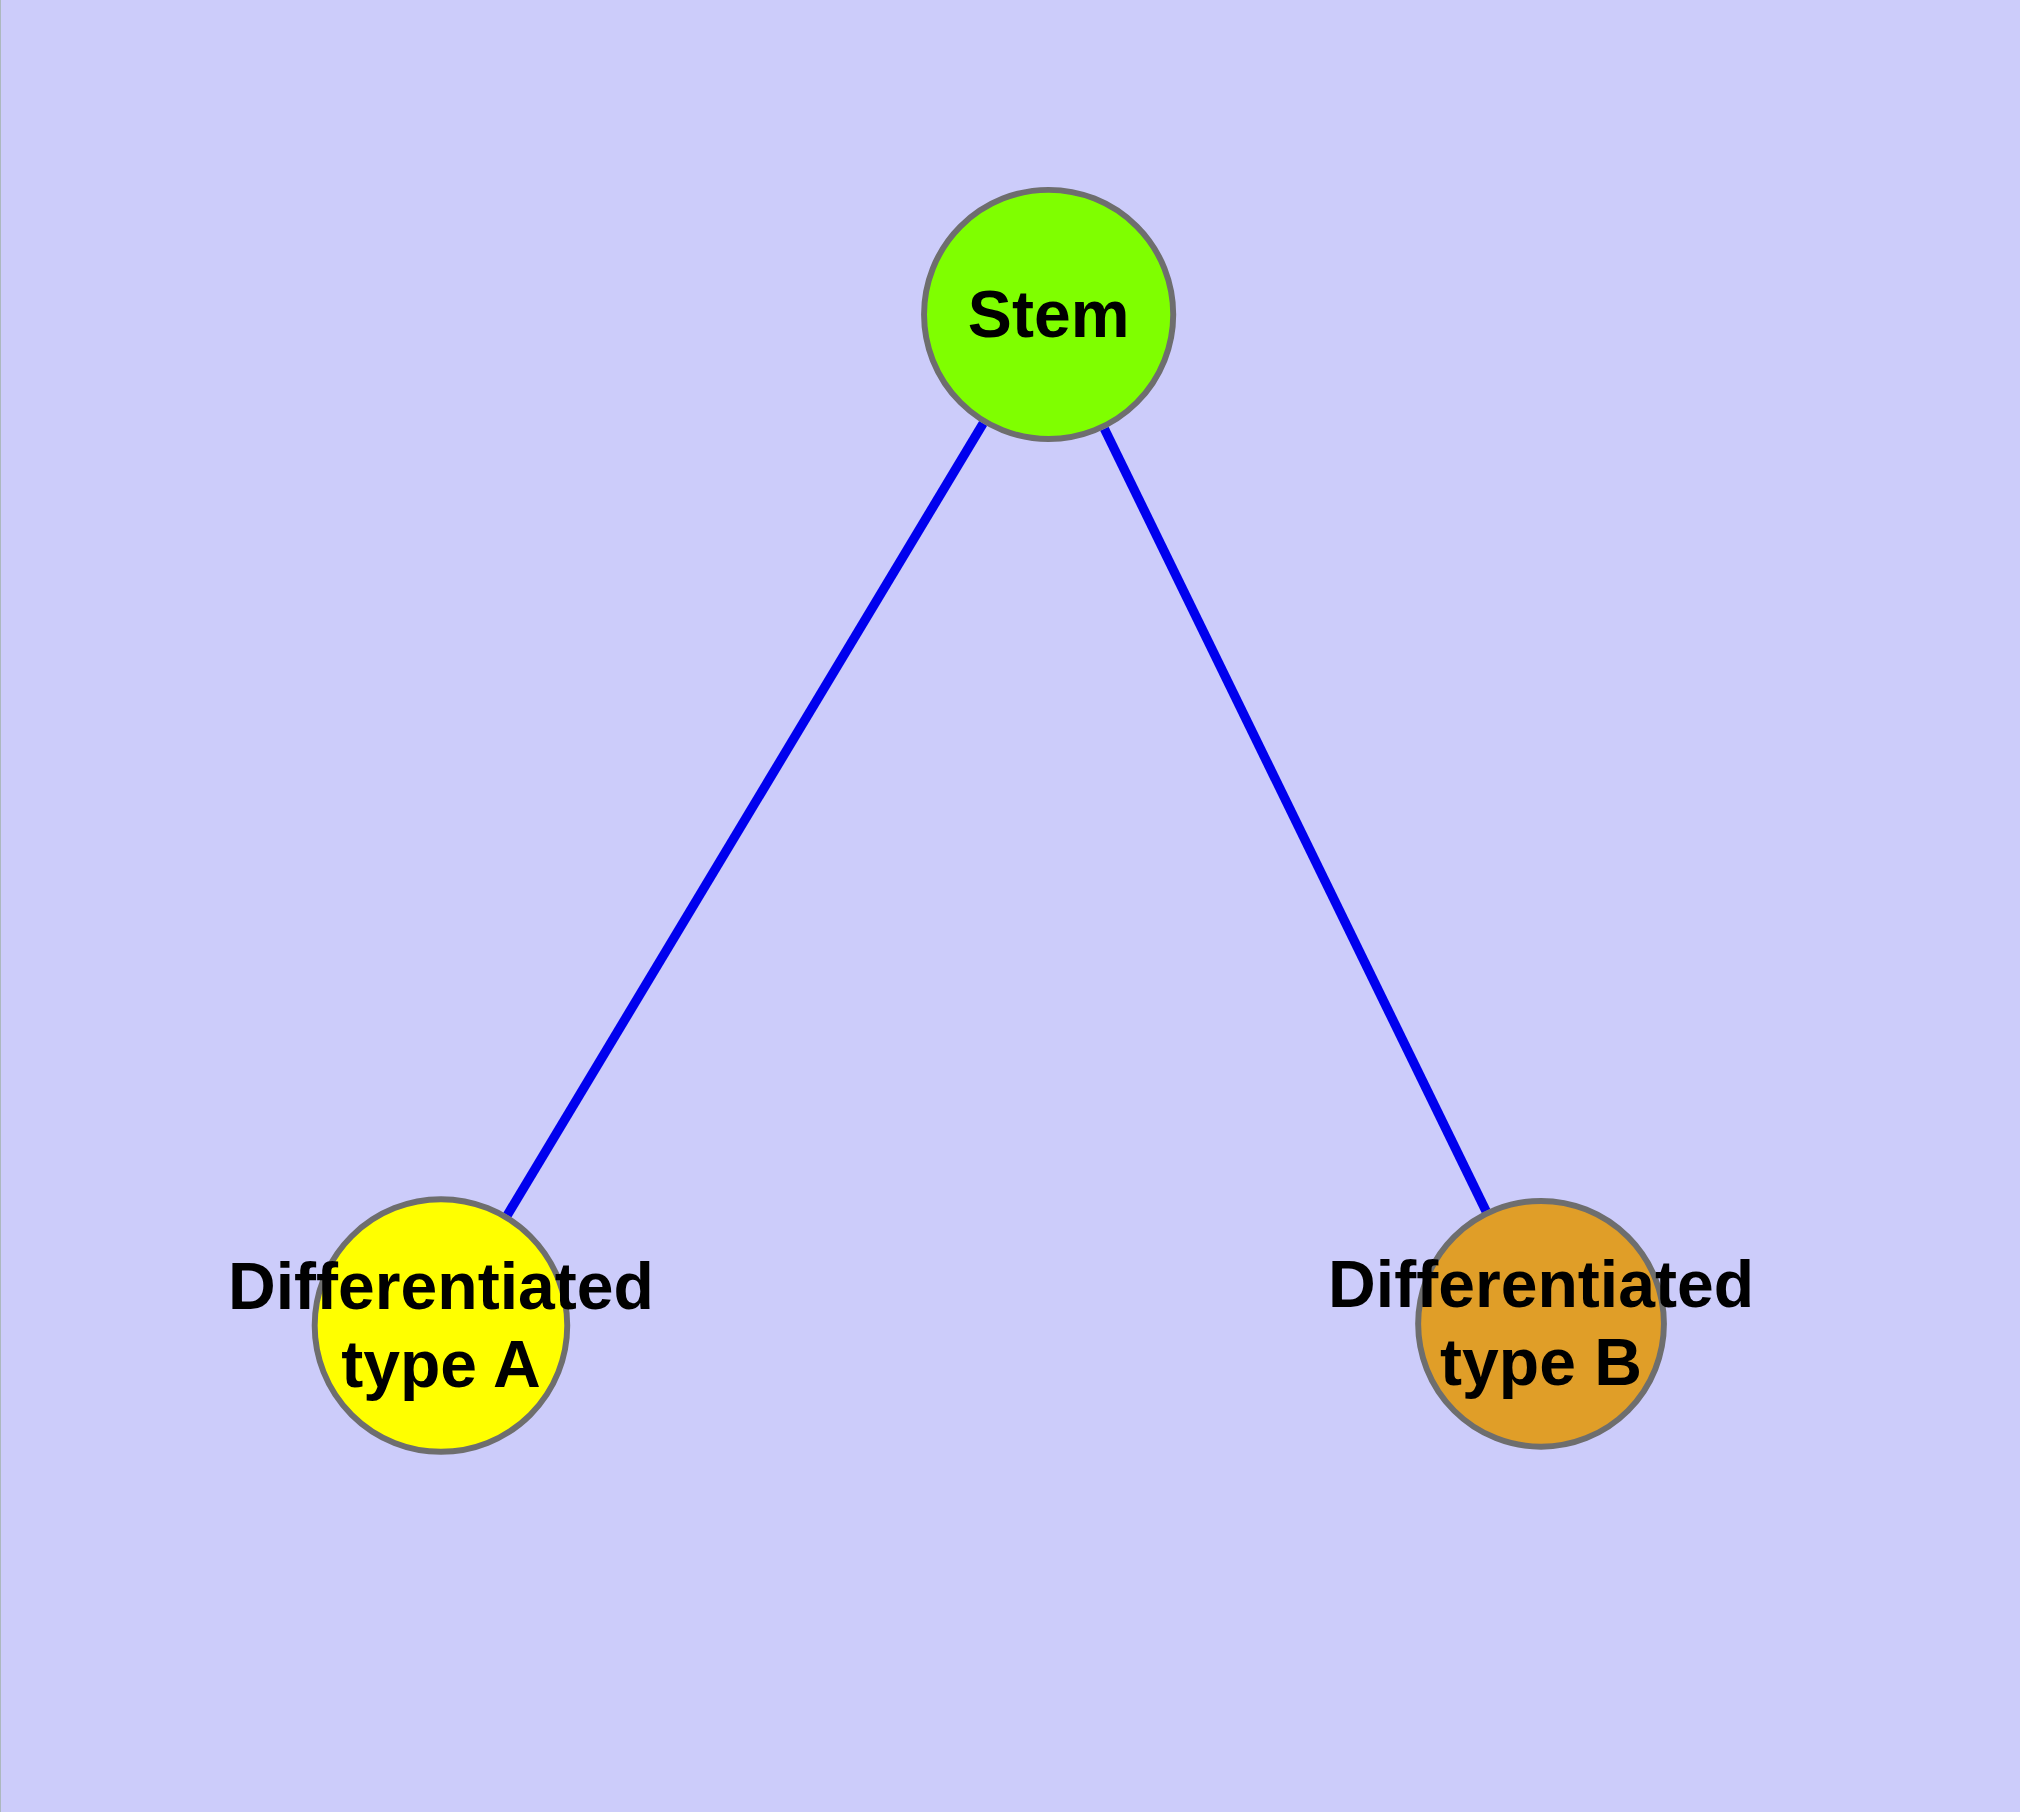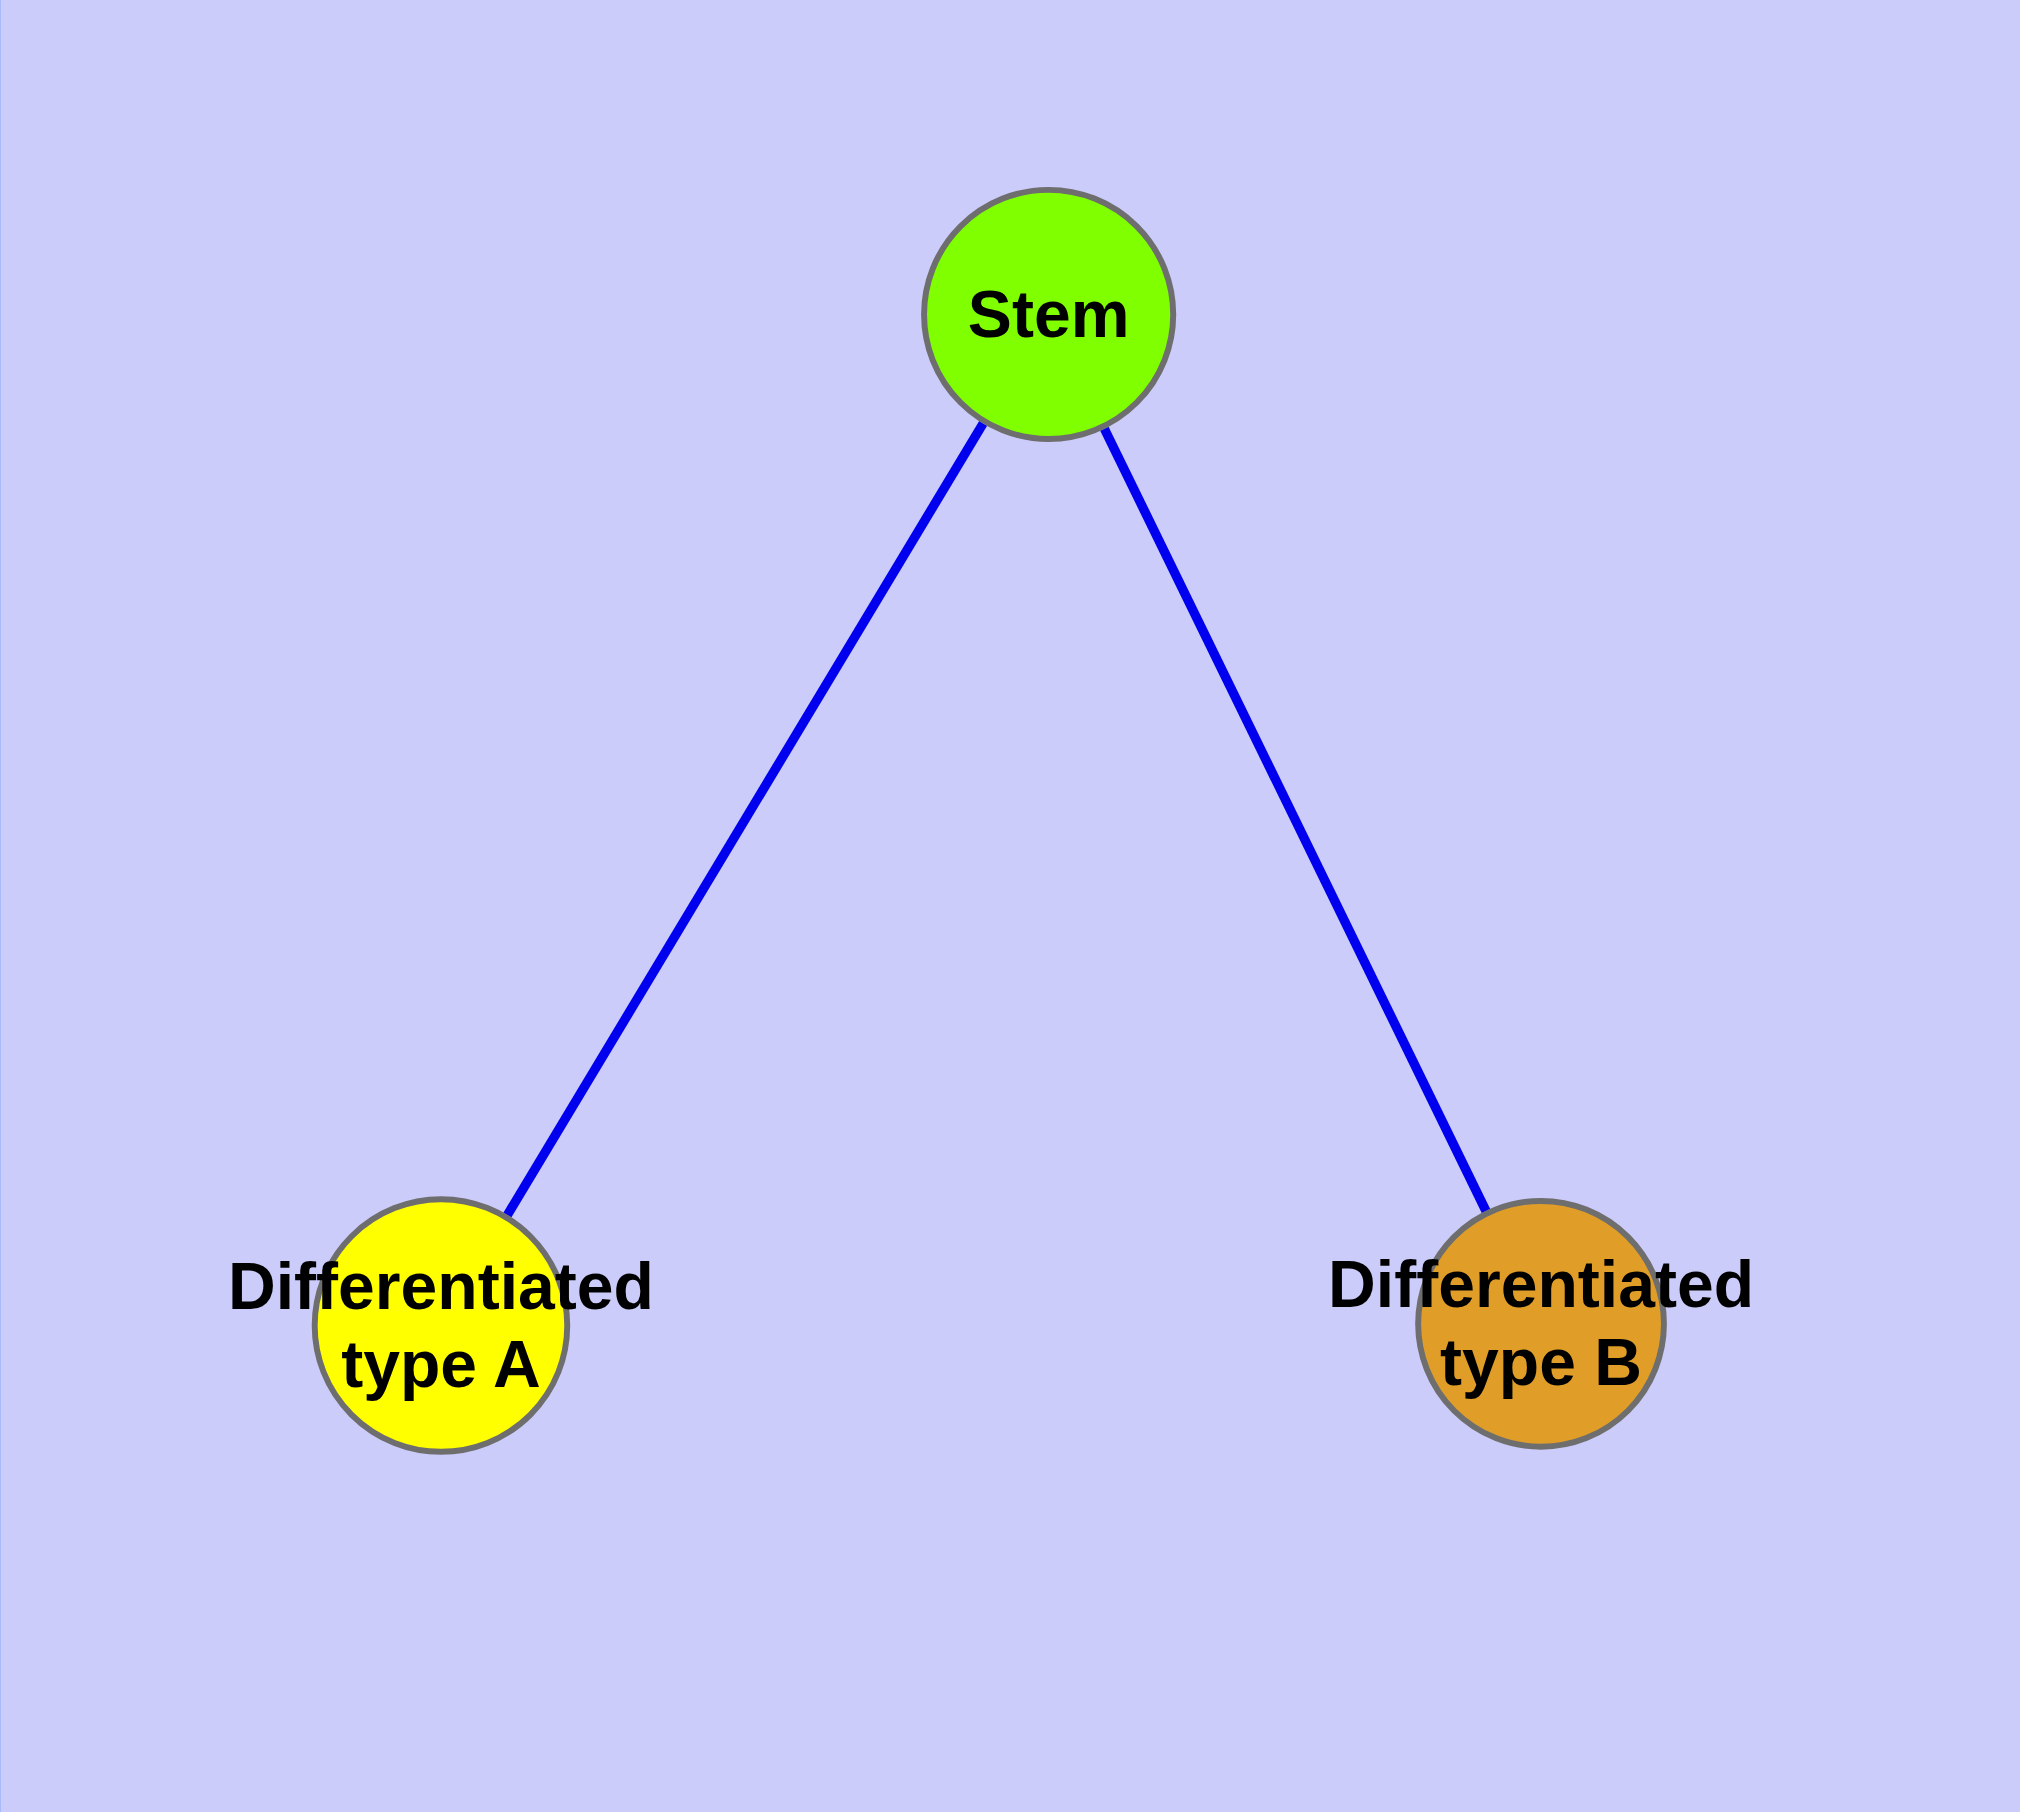--- a/index.html
+++ b/index.html
@@ -30,21 +30,21 @@
     font-family: "Liberation Sans", sans-serif;
     font-weight: bold;
     fill: #000000;
     text-anchor: middle;
     dominant-baseline: middle;
   }
 </style>
 </head>
 <body style="background: rgb(204, 204, 250);">
 
-<div id="stage" style="background: #3b82f6;">
+<div id="stage" style="background: #4d7c0f;">
   <svg id="graph-svg" viewBox="0 0 2384 2138" xmlns="http://www.w3.org/2000/svg">
 
     <rect id="bg-rect" x="0" y="0" width="2384" height="2138" fill="#ccccfa"></rect>
 
     <g id="edges-layer">
         <line x1="1159.7305686398104" y1="499.5668502269265" x2="598.2996904449922" y2="1433.7189251033813" stroke="#0000ee" stroke-width="11" stroke-linecap="butt"></line>
         <line x1="1302.7657749519753" y1="505.8141789463042" x2="1753.1111020473843" y2="1428.9833434396464" stroke="#0000ee" stroke-width="11" stroke-linecap="butt"></line>
       </g>
     <g id="nodes-layer">
         <circle cx="1237" cy="371" r="147" fill="#7fff00" stroke="#6e6e6e" stroke-width="7"></circle>

